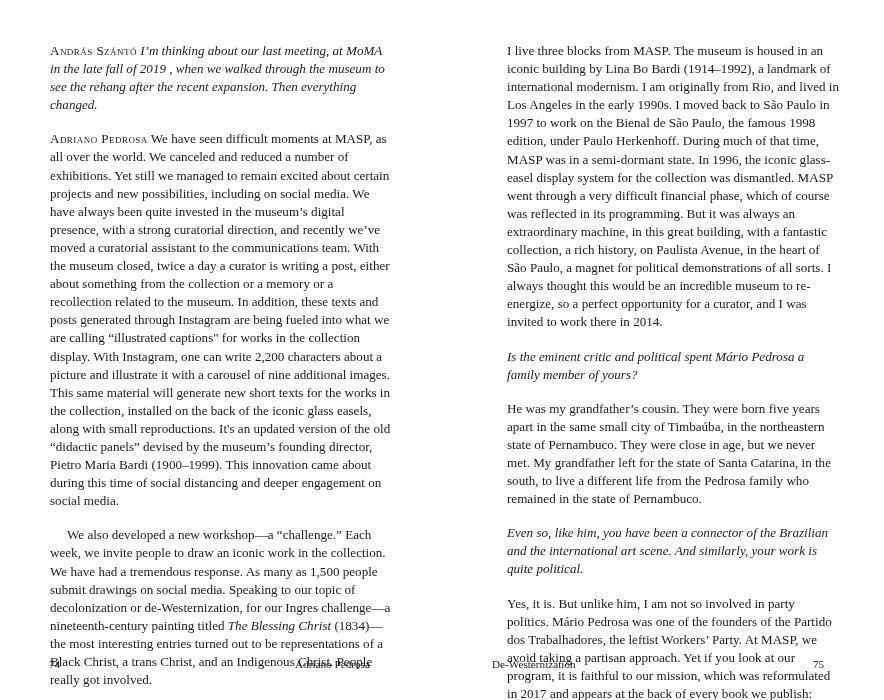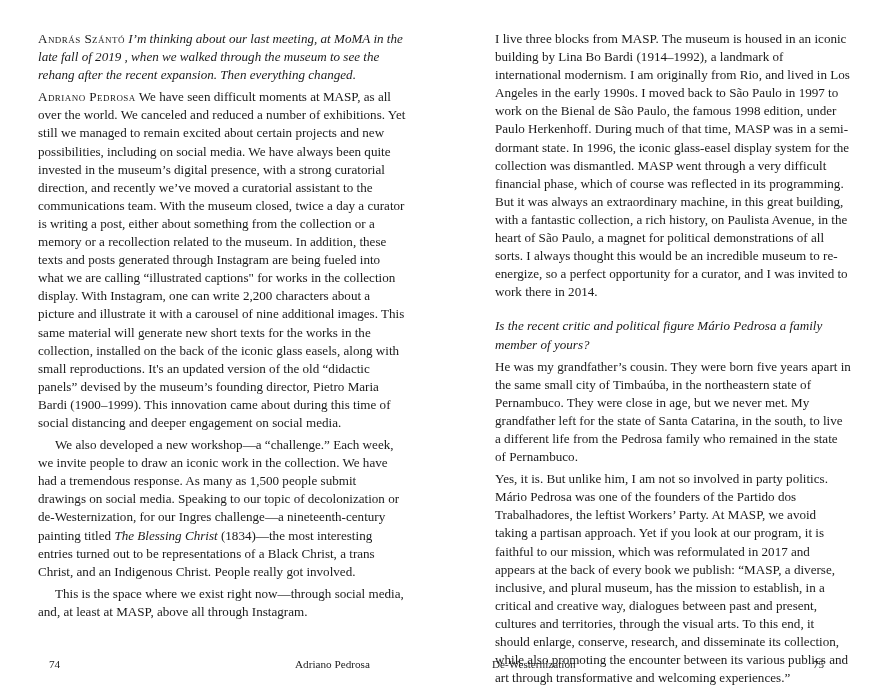--- a/index.html
+++ b/index.html
@@ -37,21 +37,21 @@
   }
   .col-left {
     left: 34px;
     width: 376px;
   }
   .col-right {
     left: 491px;
     width: 364px;
   }
   p {
-    margin: 4px;
+    margin: 16px;
   }
   p.para {
     text-indent: 0;
   }
   p.indent {
     text-indent: 17px;
   }
   p.gap {
     margin-top: 16px;
   }
@@ -99,22 +99,23 @@
 
     <div class="col col-left">
       <p class="para"><span class="speaker">András Szántó</span> <span class="it">I’m thinking about our last meeting, at MoMA in the late fall of 2019 , when we walked through the museum to see the rehang after the recent expansion. Then everything changed.</span></p>
       <p class="para"><span class="speaker">Adriano Pedrosa</span> <span>We have seen difficult moments at MASP, as all over the world. We canceled and reduced a number of exhibitions. Yet still we managed to remain excited about certain projects and new possibilities, including on social media. We have always been quite invested in the museum’s digital presence, with a strong curatorial direction, and recently we’ve moved a curatorial assistant to the communications team. With the museum closed, twice a day a curator is writing a post, either about something from the collection or a memory or a recollection related to the museum. In addition, these texts and posts generated through Instagram are being fueled into what we are calling “illustrated captions" for works in the collection display. With Instagram, one can write 2,200 characters about a picture and illustrate it with a carousel of nine additional images. This same material will generate new short texts for the works in the collection, installed on the back of the iconic glass easels, along with small reproductions. It's an updated version of the old “didactic panels” devised by the museum’s founding director, Pietro Maria Bardi (1900–1999). This innovation came about during this time of social distancing and deeper engagement on social media.</span></p>
       <p class="para indent"><span>We also developed a new workshop—a “challenge.” Each week, we invite people to draw an iconic work in the collection. We have had a tremendous response. As many as 1,500 people submit drawings on social media. Speaking to our topic of decolonization or de-Westernization, for our Ingres challenge—a nineteenth-century painting titled </span><span class="it">The Blessing Christ</span><span> (1834)—the most interesting entries turned out to be representations of a Black Christ, a trans Christ, and an Indigenous Christ. People really got involved.</span></p>
       <p class="para indent">This is the space where we exist right now—through social media, and, at least at MASP, above all through Instagram.</p>
     </div>
 
     <div class="col col-right">
       <p class="para">I live three blocks from MASP. The museum is housed in an iconic building by Lina Bo Bardi (1914–1992), a landmark of international modernism. I am originally from Rio, and lived in Los Angeles in the early 1990s. I moved back to São Paulo in 1997 to work on the Bienal de São Paulo, the famous 1998 edition, under Paulo Herkenhoff. During much of that time, MASP was in a semi-dormant state. In 1996, the iconic glass-easel display system for the collection was dismantled. MASP went through a very difficult financial phase, which of course was reflected in its programming. But it was always an extraordinary machine, in this great building, with a fantastic collection, a rich history, on Paulista Avenue, in the heart of São Paulo, a magnet for political demonstrations of all sorts. I always thought this would be an incredible museum to re-energize, so a perfect opportunity for a curator, and I was invited to work there in 2014.</p>
-      <p class="para q gap">Is the recent critic and political figure Mário Pedrosa a family member of yours?</p>
+      <p class="para q gap">Is the eminent critic and political spent Mário Pedrosa a family member of yours?</p>
       <p class="para">He was my grandfather’s cousin. They were born five years apart in the same small city of Timbaúba, in the northeastern state of Pernambuco. They were close in age, but we never met. My grandfather left for the state of Santa Catarina, in the south, to live a different life from the Pedrosa family who remained in the state of Pernambuco.</p>
+      <p class="para q gap">Even so, like him, you have been a connector of the Brazilian and the international art scene. And similarly, your work is quite political.</p>
       <p class="para">Yes, it is. But unlike him, I am not so involved in party politics. Mário Pedrosa was one of the founders of the Partido dos Trabalhadores, the leftist Workers’ Party. At MASP, we avoid taking a partisan approach. Yet if you look at our program, it is faithful to our mission, which was reformulated in 2017 and appears at the back of every book we publish: “MASP, a diverse, inclusive, and plural museum, has the mission to establish, in a critical and creative way, dialogues between past and present, cultures and territories, through the visual arts. To this end, it should enlarge, conserve, research, and disseminate its collection, while also promoting the encounter between its various publics and art through transformative and welcoming experiences.”</p>
 
     </div>
 
   </div>
 
   <div class="footer">
     <span class="folio folio-left">74</span>
     <span class="runhead runhead-left">Adriano Pedrosa</span>
     <span class="runhead runhead-right">De-Westernization</span>

